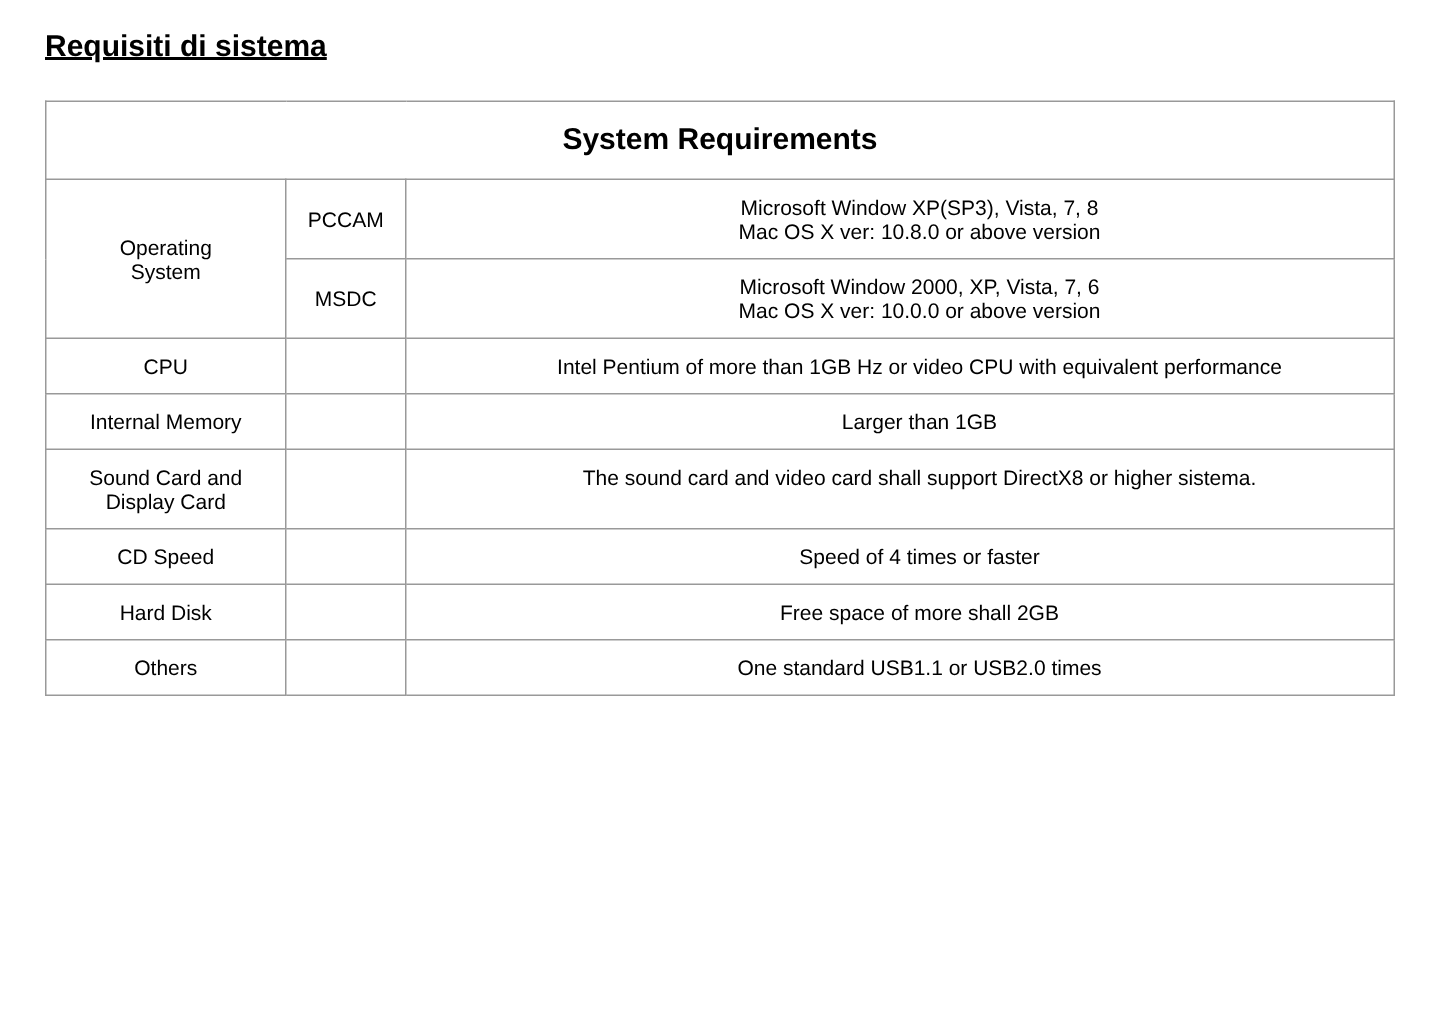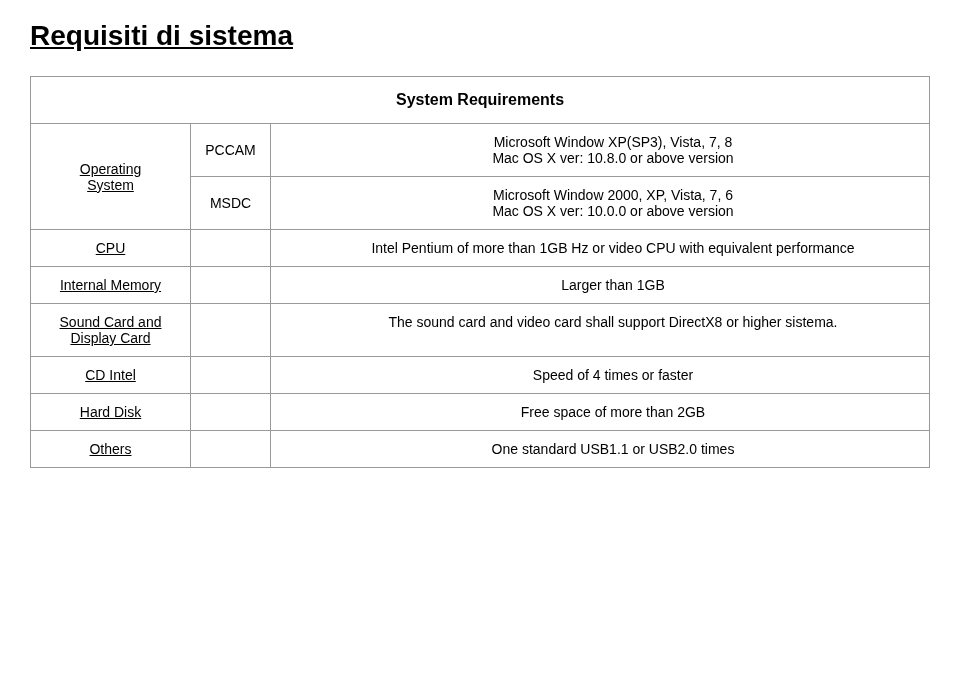--- a/index.html
+++ b/index.html
@@ -5,48 +5,47 @@
     * { margin: 0; padding: 0; box-sizing: border-box; }
     body {
       background: #fff;
       font-family: Arial, sans-serif;
       font-size: 14px;
       color: #000;
       padding: 20px 30px;
       width: 960px;
     }
     .page-title {
-      font-size: 28px;
+      font-size: 20px;
       font-weight: bold;
       text-decoration: underline;
       margin-bottom: 24px;
     }
     table {
       width: 100%;
       border-collapse: collapse;
       border: 1px solid #999;
     }
     th, td {
       border: 1px solid #999;
       padding: 10px 14px;
       vertical-align: top;
       text-align: center;
     }
     .header-row th {
       text-align: center;
       font-weight: bold;
-      font-size: 16px;
+      font-size: 20px;
       background: #fff;
       padding: 14px;
     }
     .col-label {
       width: 160px;
       font-weight: normal;
       vertical-align: middle;
-      text-decoration: underline;
     }
     .col-sub {
       width: 80px;
       font-weight: normal;
       vertical-align: middle;
     }
     .col-value {
       font-weight: normal;
       padding-left: 40px;
     }
@@ -88,29 +87,29 @@
       <td class="col-value">Larger than 1GB</td>
     </tr>
 
     <tr>
       <td class="col-label">Sound Card and Display Card</td>
       <td class="col-sub"></td>
       <td class="col-value">The sound card and video card shall support DirectX8 or higher sistema.</td>
     </tr>
 
     <tr>
-      <td class="col-label">CD Intel</td>
+      <td class="col-label">CD Speed</td>
       <td class="col-sub"></td>
       <td class="col-value">Speed of 4 times or faster</td>
     </tr>
 
     <tr>
       <td class="col-label">Hard Disk</td>
       <td class="col-sub"></td>
-      <td class="col-value">Free space of more than 2GB</td>
+      <td class="col-value">Free space of more shall 2GB</td>
     </tr>
 
     <tr>
       <td class="col-label">Others</td>
       <td class="col-sub"></td>
       <td class="col-value">One standard USB1.1 or USB2.0 times</td>
     </tr>
   </tbody>
 </table>
 

